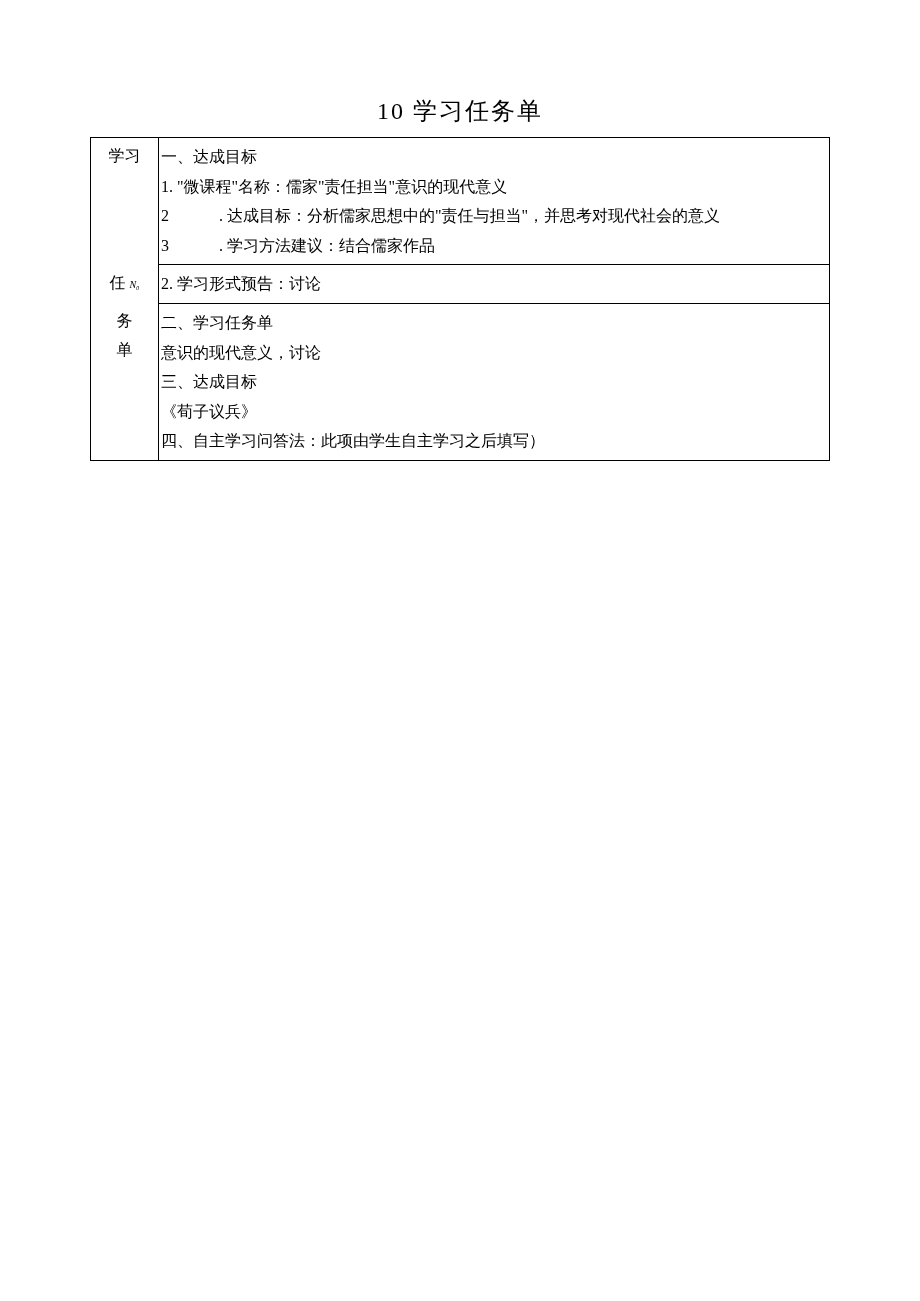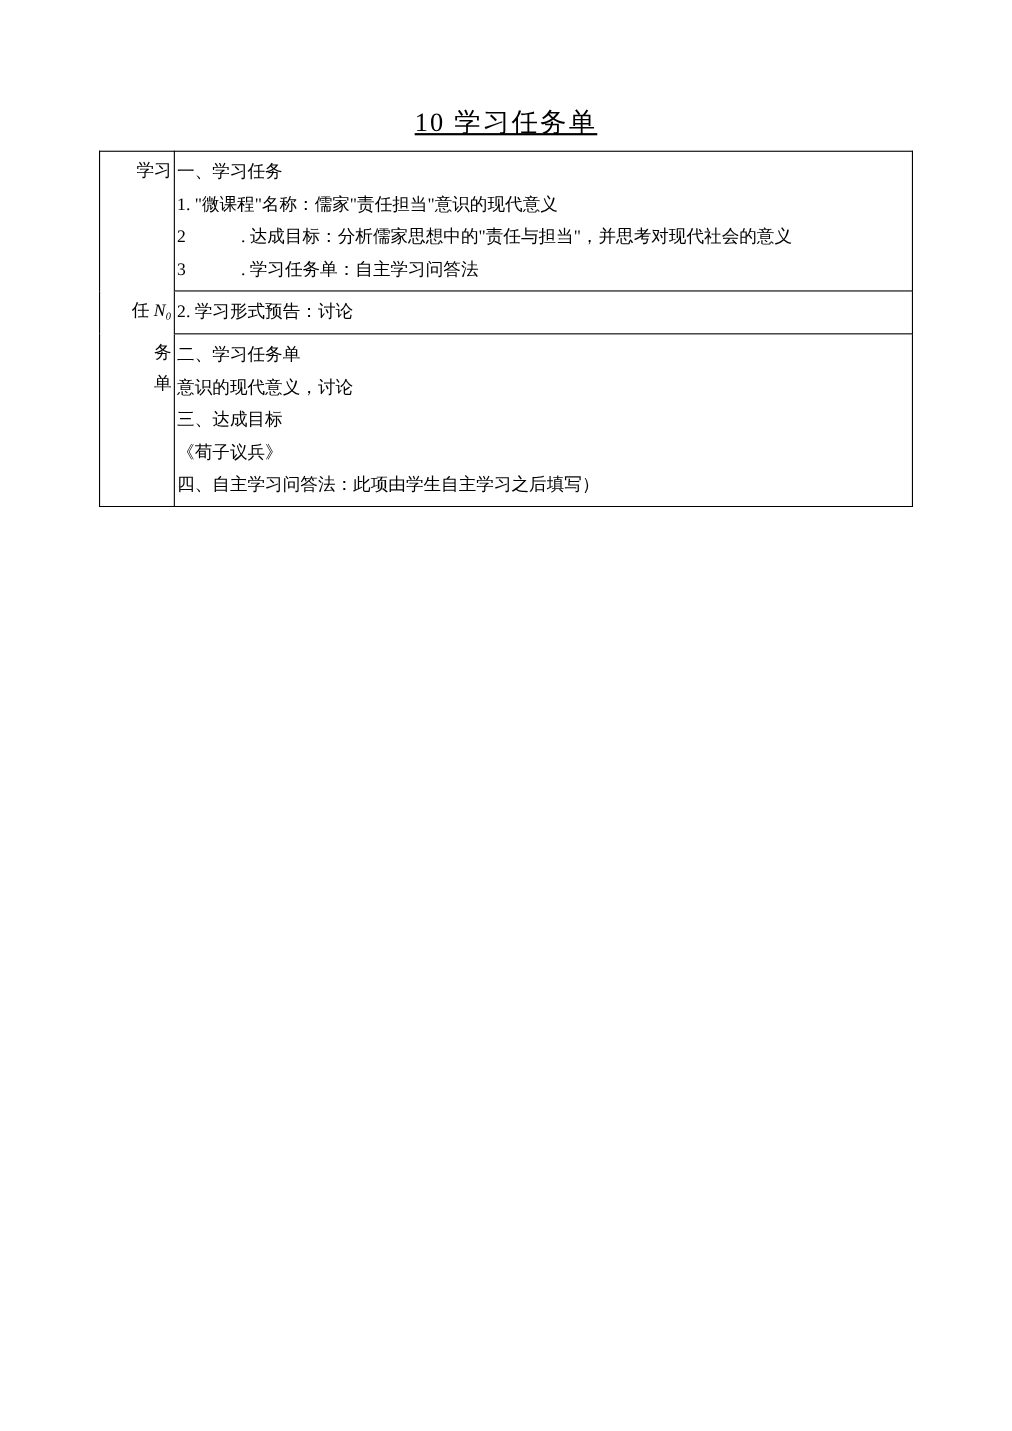--- a/index.html
+++ b/index.html
@@ -12,36 +12,35 @@
       background: #ffffff;
       width: 920px;
       padding: 95px 90px 0 90px;
     }
     .title {
       text-align: center;
       font-size: 24px;
       font-family: "SimSun", "宋体", serif;
       margin-bottom: 10px;
       letter-spacing: 2px;
-      text-decoration: underline;
     }
     .doc-table {
       border-collapse: collapse;
       width: 100%;
       font-size: 16px;
     }
     .doc-table td {
       border: 1px solid #000;
       padding: 4px 2px;
       vertical-align: top;
       line-height: 1.8;
     }
     .label-cell {
       width: 68px;
-      text-align: right;
+      text-align: center;
       padding: 4px 4px;
       vertical-align: middle;
       font-size: 16px;
       margin-left: 28px;
     }
     .label-cell-top {
       border-bottom: none !important;
       vertical-align: top;
       padding-top: 45px;
     }
@@ -59,40 +58,40 @@
       padding: 3px 4px;
     }
     .line {
       line-height: 1.85;
     }
     .num-indent {
       display: inline-block;
       width: 50px;
     }
     .subscript {
-      font-size: 16px;
+      font-size: 10px;
       font-style: italic;
     }
   </style>
 </head>
 <body>
 
 <div class="title">10 学习任务单</div>
 
 <table class="doc-table">
   <tbody>
       <tr>
     <td class="label-cell label-cell-top" rowspan="1">
       <span>学习</span>
     </td>
     <td class="content-cell">
-      <div class="line">一、学习任务</div>
+      <div class="line">一、达成目标</div>
       <div class="line">1. "微课程"名称：儒家"责任担当"意识的现代意义</div>
       <div class="line"><span>2</span><span class="num-indent"></span><span>. 达成目标：分析儒家思想中的"责任与担当"，并思考对现代社会的意义</span></div>
-      <div class="line"><span>3</span><span class="num-indent"></span><span>. 学习任务单：自主学习问答法</span></div>
+      <div class="line"><span>3</span><span class="num-indent"></span><span>. 学习方法建议：结合儒家作品</span></div>
     </td>
   </tr>
   <tr>
     <td class="label-cell label-cell-mid">
       <span>任</span> <span class="subscript">N₀</span>
     </td>
     <td class="content-cell">
       <div class="line">2. 学习形式预告：讨论</div>
     </td>
   </tr>

